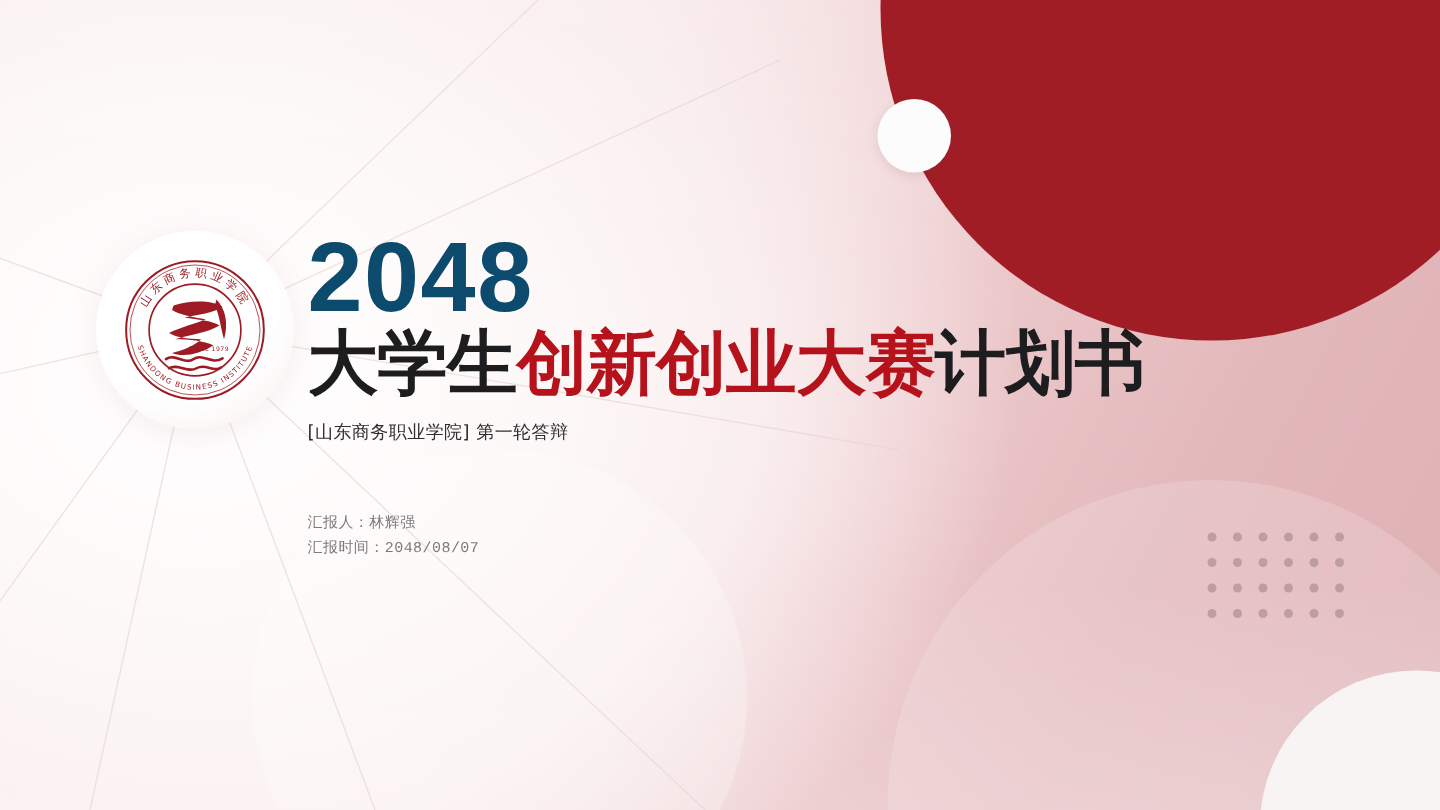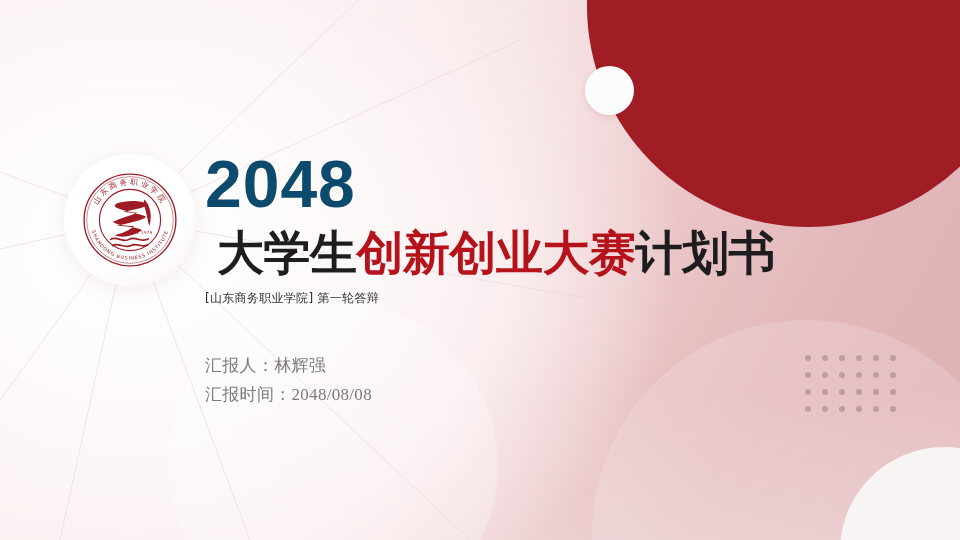--- a/index.html
+++ b/index.html
@@ -147,46 +147,46 @@
     color: #0c4a6e;
     letter-spacing: 1px;
     line-height: 0.98;
     margin: 0 0 2px 0;
     font-family: "Liberation Sans", "DejaVu Sans", sans-serif;
   }
   .headline {
     font-size: 47px;
     font-weight: bold;
     line-height: 1.04;
-    margin: 12px;
+    margin: 0;
     color: #1d1d1f;
     letter-spacing: -0.5px;
     white-space: nowrap;
     font-family: "DejaVu Sans", "Liberation Sans", sans-serif;
   }
   .headline .hl-red { color: #b5121b; }
   .headline .hl-dark { color: #1d1d1f; }
 
   .subtitle {
     margin: 12px 0 0 0;
     font-size: 12px;
     color: #2e2e30;
     letter-spacing: 0.3px;
     font-family: "DejaVu Sans", "Liberation Sans", sans-serif;
   }
 
   .meta {
     margin-top: 44px;
   }
   .meta div {
-    font-size: 17px;
+    font-size: 10px;
     color: #7d7a7c;
     line-height: 1.72;
     letter-spacing: 0.3px;
-    font-family: Liberation Serif, serif;
+    font-family: Liberation Mono, monospace;
   }
 
   
   .footer {
     position: absolute;
     left: 62px;
     bottom: 18px;
     font-size: 11px;
     color: #96949a;
     letter-spacing: 1.1px;
@@ -288,18 +288,18 @@
 
   <div class="text-block">
     <div class="year">2048</div>
 
     <h1 class="headline"><span class="hl-dark">大学生</span><span class="hl-red">创新创业大赛</span><span class="hl-dark">计划书</span></h1>
 
     <p class="subtitle">[山东商务职业学院] 第一轮答辩</p>
 
     <div class="meta">
       <div>汇报人：林辉强</div>
-      <div>汇报时间：2048/08/08</div>
+      <div>汇报时间：2048/08/07</div>
     </div>
   </div>
 
 
 </div>
 
 </body></html>

